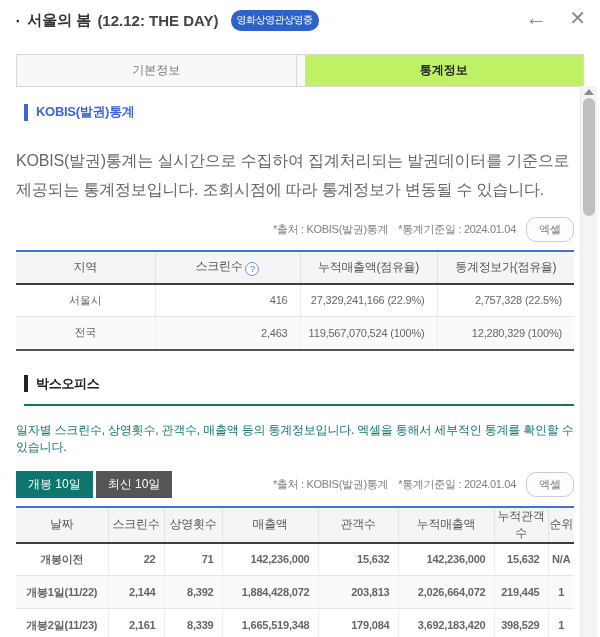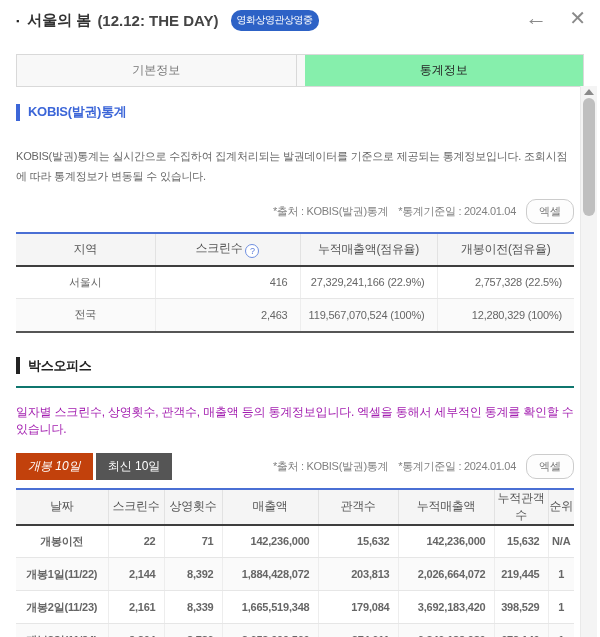--- a/index.html
+++ b/index.html
@@ -15,45 +15,45 @@
   .page-subtitle { font-size:15px; font-weight:bold; color:#444; }
   .status-badge { display:inline-block; margin-left:6px; background:#2d62c6; color:#fff; font-size:10px; padding:3px 6px 4px; border-radius:10px; letter-spacing:-0.5px; }
   .header-icons { position:absolute; right:14px; top:6px; display:flex; gap:22px; }
   .hicon { font-size:20px; color:#8a8a8a; cursor:pointer; line-height:24px; }
   .hicon.back { font-size:22px; }
 
   
   .tabbar { display:flex; margin:2px 16px 0 16px; border:1px solid #d9d9d9; background:#f8f8f8; height:33px;gap:8px; }
   .tab { flex:1; display:flex; align-items:center; justify-content:center; font-size:12px; color:#777; cursor:pointer; border-right:1px solid #d9d9d9; }
   .tab:last-child { border-right:none; }
-  .tab.active { background:#86efac; color:#222; font-weight:normal; }
+  .tab.active { background:#bef264; color:#222; font-weight:bold; }
 
   
   .content { position:absolute; top:86px; left:0; width:580px; height:551px; padding:17px 6px 0 16px; overflow:hidden; }
   .inner { width:558px; }
 
-  .sec-head { display:flex; align-items:center; gap:8px; }
+  .sec-head { display:flex; align-items:center; gap:8px;margin-left:8px; }
   .sec-bar { width:4px; height:17px; background:#3c66d8; }
   .sec-title { font-size:13px; font-weight:bold; color:#3c66d8; letter-spacing:-0.3px; }
   .sec-head.dark { border-bottom:2px solid #0f766e; padding-bottom:11px; }
   .sec-head.dark .sec-bar { background:#222; }
   .sec-head.dark .sec-title { color:#222; }
 
-  .desc { margin-top:26px; font-size:11px; color:#666; line-height:1.8; letter-spacing:-0.2px; }
-  .desc2 { margin-top:16px; font-size:12px; color:#a21caf; letter-spacing:-0.2px; }
+  .desc { margin-top:26px; font-size:16px; color:#666; line-height:1.8; letter-spacing:-0.2px; }
+  .desc2 { margin-top:16px; font-size:12px; color:#0f766e; letter-spacing:-0.2px; }
 
   .meta-row { display:flex; align-items:center; justify-content:flex-end; gap:10px; margin-top:12px; }
   .meta-row.with-toggles { justify-content:space-between; margin-top:15px; }
   .meta-right { display:flex; align-items:center; gap:10px; }
   .src-text { font-size:11px; color:#808080; letter-spacing:-0.3px; }
   .excel-btn { font-size:11px; color:#777; background:#fdfdfd; border:1px solid #ccc; border-radius:10px; padding:4px 12px; cursor:pointer; }
 
   .toggles { display:flex; gap:3px; }
   .toggle-btn { font-size:12px; color:#fff; padding:5px 12px; cursor:pointer; border:none; }
-  .toggle-btn.on { background:#c2410c;font-style:italic; }
+  .toggle-btn.on { background:#0f766e; }
   .toggle-btn.off { background:#555; }
 
   
   table { border-collapse:collapse; table-layout:fixed; width:558px; margin-top:8px; }
   table { border-top:2px solid #4a6fd4; }
   thead th { background:#f5f5f5; font-size:12px; font-weight:normal; color:#555; height:33px; border-bottom:2px solid #3e3e3e; border-left:1px solid #e2e2e2; letter-spacing:-0.3px; }
   thead th:first-child { border-left:none; }
   tbody td { font-size:11px; color:#666; height:33px; border-bottom:1px solid #e6e6e6; border-left:1px solid #ededed; letter-spacing:-0.2px; }
   tbody td:first-child { border-left:none; }
   tbody tr:nth-child(even) { background:#fafafa; }
@@ -115,21 +115,21 @@
               <col style="width:139px">
               <col style="width:145px">
               <col style="width:137px">
               <col style="width:137px">
             </colgroup>
           <thead>
             <tr>
               <th class="c">지역</th>
               <th class="c"><span>스크린수</span><span class="help-icon">?</span></th>
               <th class="c">누적매출액(점유율)</th>
-              <th class="c">개봉이전(점유율)</th>
+              <th class="c">통계정보가(점유율)</th>
             </tr>
           </thead>
           <tbody>
             <tr>
               <td class="c">서울시</td>
               <td class="r">416</td>
               <td class="r">27,329,241,166 (22.9%)</td>
               <td class="r">2,757,328 (22.5%)</td>
             </tr>
             <tr>

